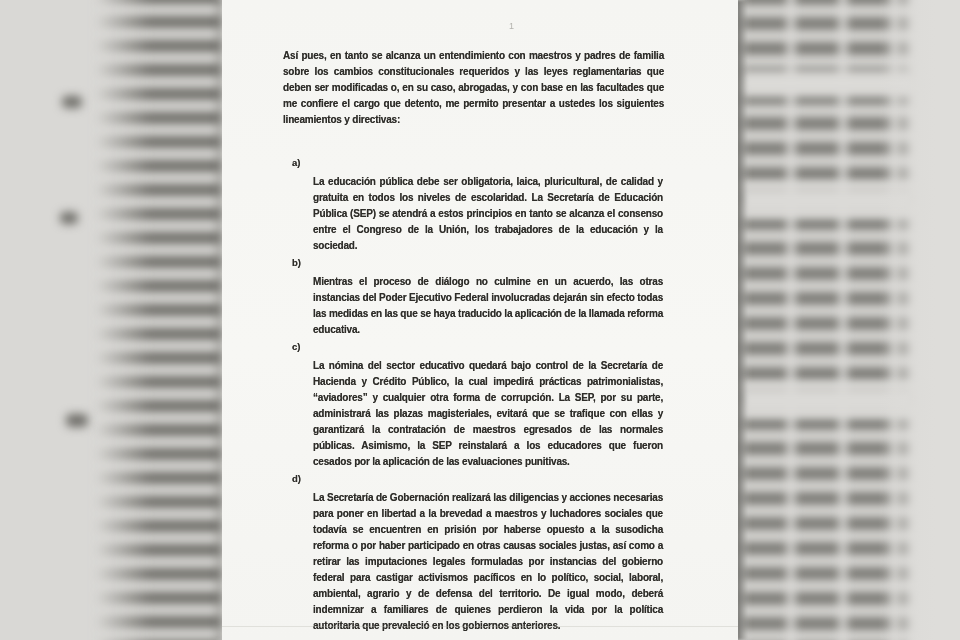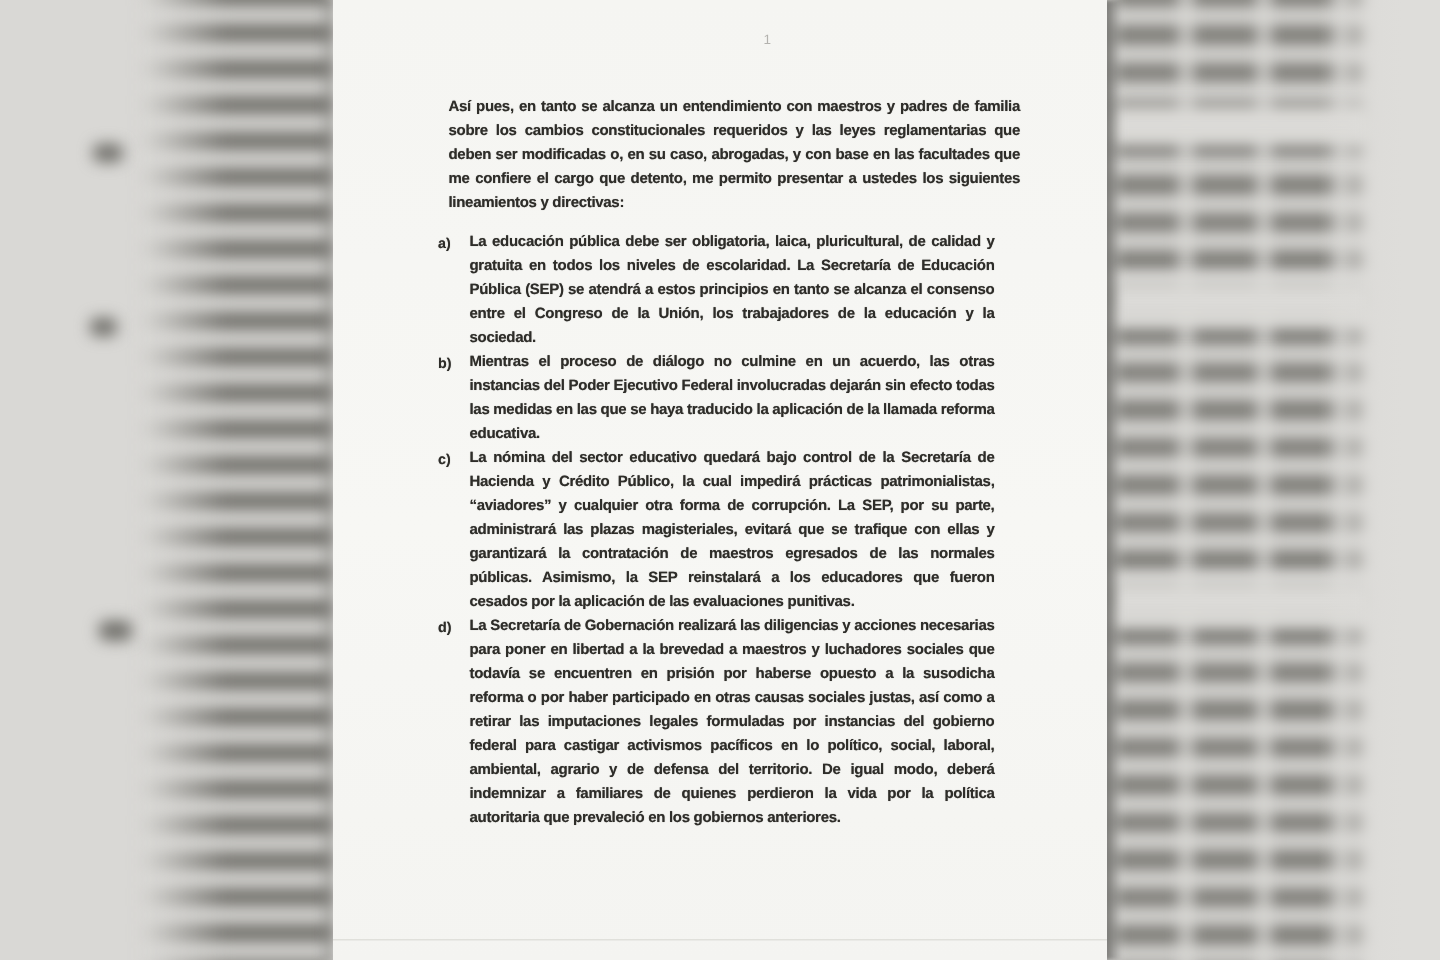--- a/index.html
+++ b/index.html
@@ -54,22 +54,23 @@
     background:linear-gradient(#f5f5f2,#f7f7f4 55%,#f4f4f1);
   }
   .page-number{
     position:absolute;left:287px;top:21px;
     font-size:9px;color:#b3b2ae;font-weight:400;
   }
   .scantext{
     font-weight:700;font-size:10px;line-height:16px;letter-spacing:-0.2px;
     color:#2e2d29;text-shadow:0 0 .5px rgba(46,45,41,.65);
     text-align:justify;
+    margin-top:20px;
   }
-  .intro{position:absolute;left:61px;top:48px;width:381px;margin:16px;}
+  .intro{position:absolute;left:61px;top:48px;width:381px;margin:0;}
   .list{position:absolute;left:70px;top:154px;width:371px;}
   .item{display:flex;align-items:flex-start;}
   .marker{
     flex:none;width:21px;font-weight:700;font-size:9.5px;line-height:16px;
     color:#2e2d29;text-shadow:0 0 .5px rgba(46,45,41,.65);padding-top:.5px;
   }
   .item-text{width:350px;}
   .bottom-line{
     position:absolute;left:0;top:626px;width:516px;height:1px;
     background:rgba(185,185,178,.35);

